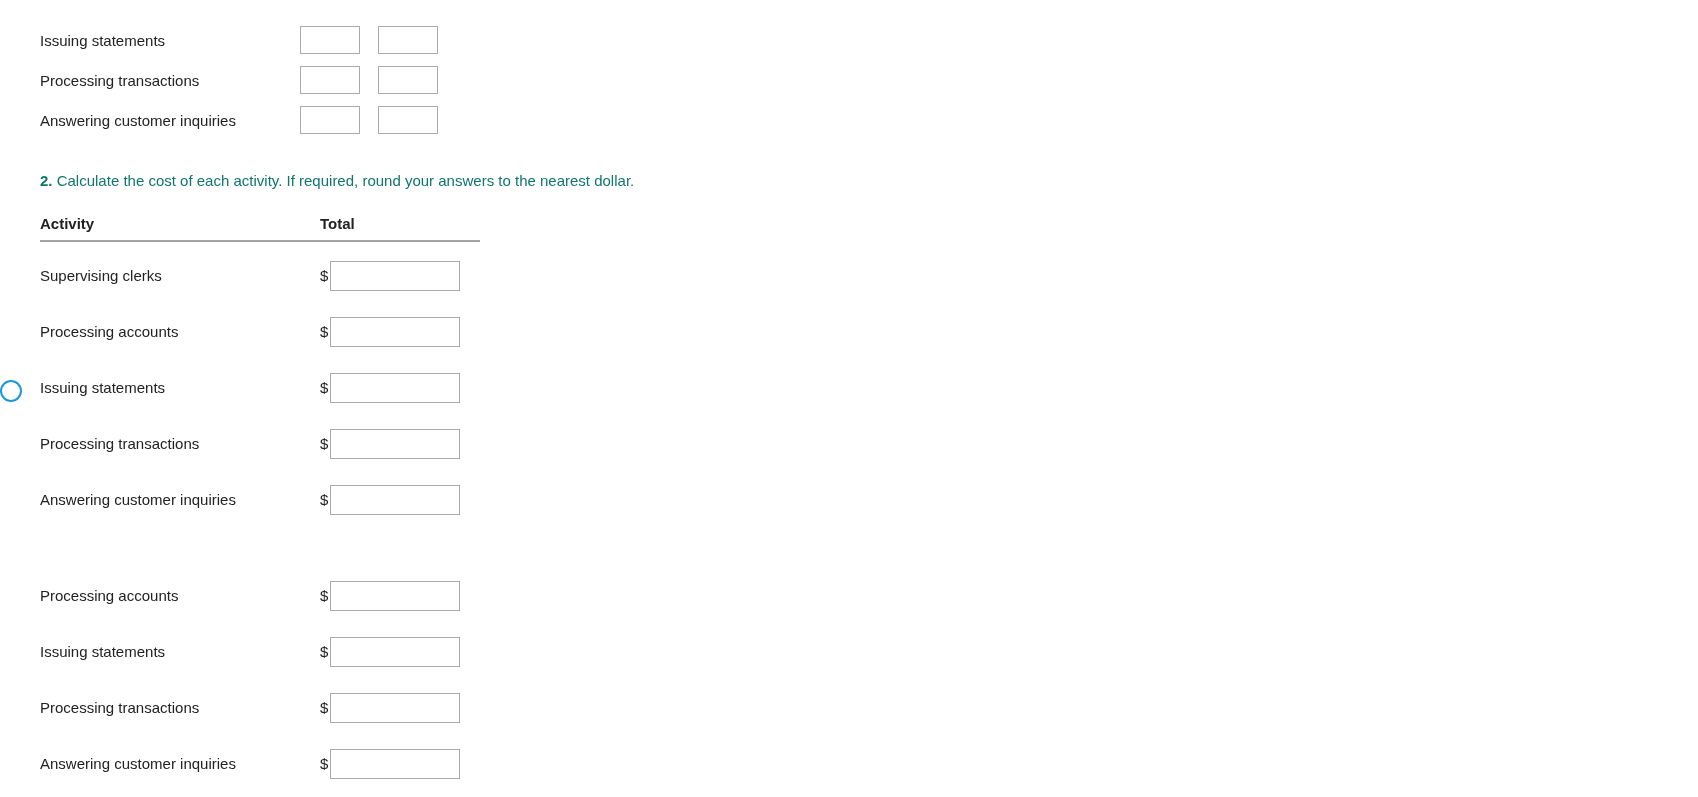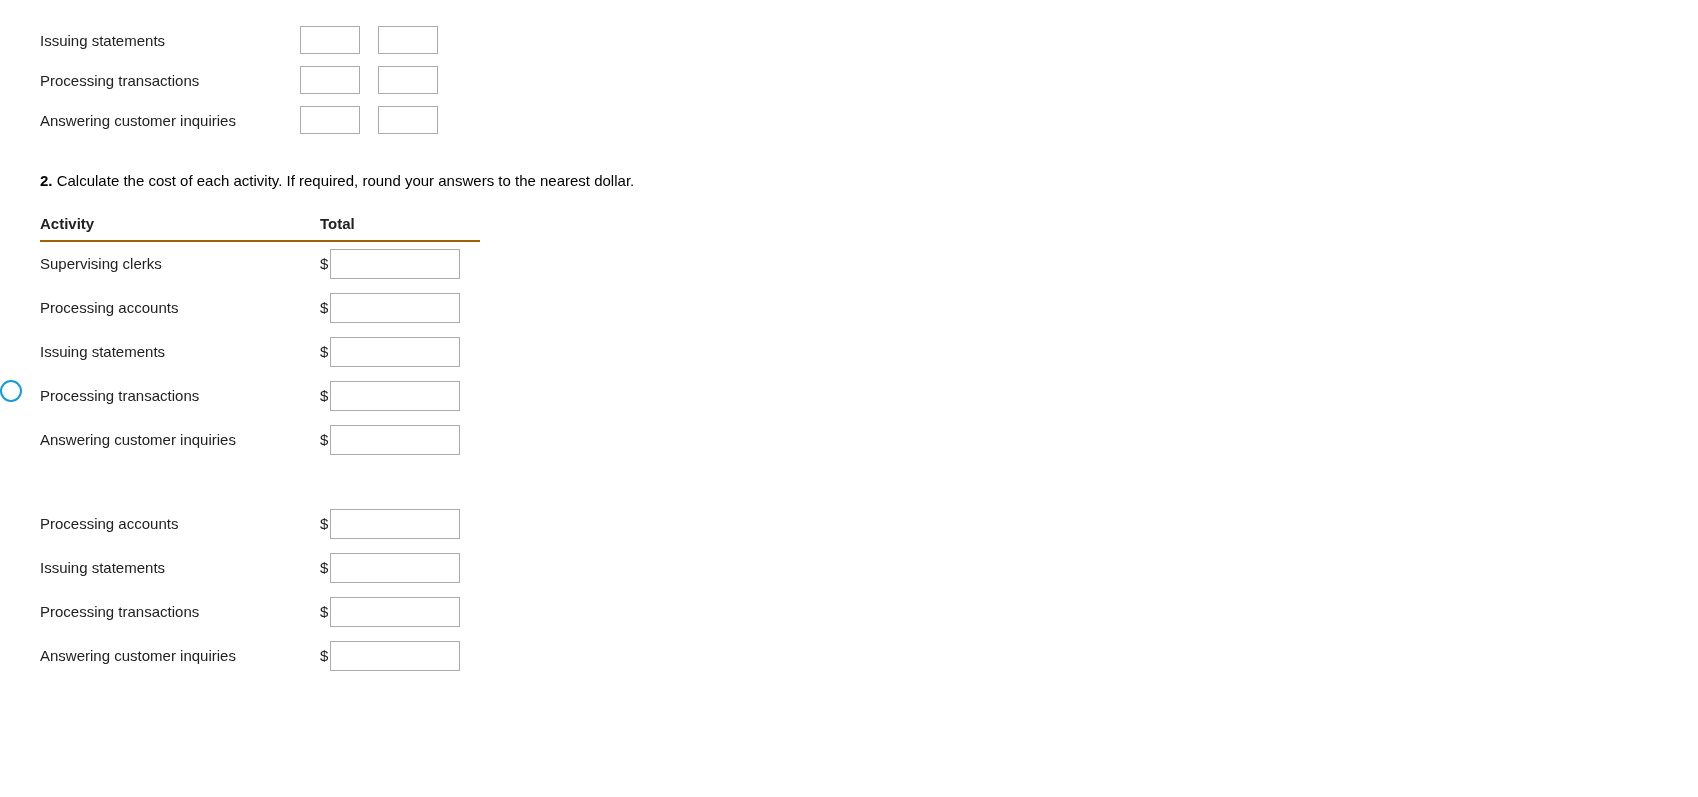--- a/index.html
+++ b/index.html
@@ -35,44 +35,44 @@
       width: 60px;
       height: 28px;
       border: 1px solid #aaa;
       background: #fff;
       font-size: 14px;
       padding: 2px 4px;
       margin-right: 8px;
     }
     .section-question {
       font-size: 15px;
-      color: #000000;
+      color: #0f766e;
       margin-bottom: 18px;
       line-height: 1.5;
     }
     .section-question strong {
       font-weight: bold;
     }
     .activity-table {
       border-collapse: collapse;
       margin-bottom: 10px;
     }
     .activity-table th {
       font-weight: bold;
       font-size: 15px;
       text-align: left;
       padding: 4px 10px 8px 0;
-      border-bottom: 2px solid #a16207;
+      border-bottom: 2px solid #a3a3a3;
     }
     .activity-table th.total-col {
       min-width: 160px;
       margin-top: 44px;
     }
     .activity-table td {
-      padding: 7px 10px 7px 0;
+      padding: 19px 10px 7px 0;
       vertical-align: middle;
       font-size: 15px;
     }
     .activity-table td.label-cell {
       min-width: 280px;
     }
     .activity-table td.input-cell {
       white-space: nowrap;
     }
     .dollar-wrap {

